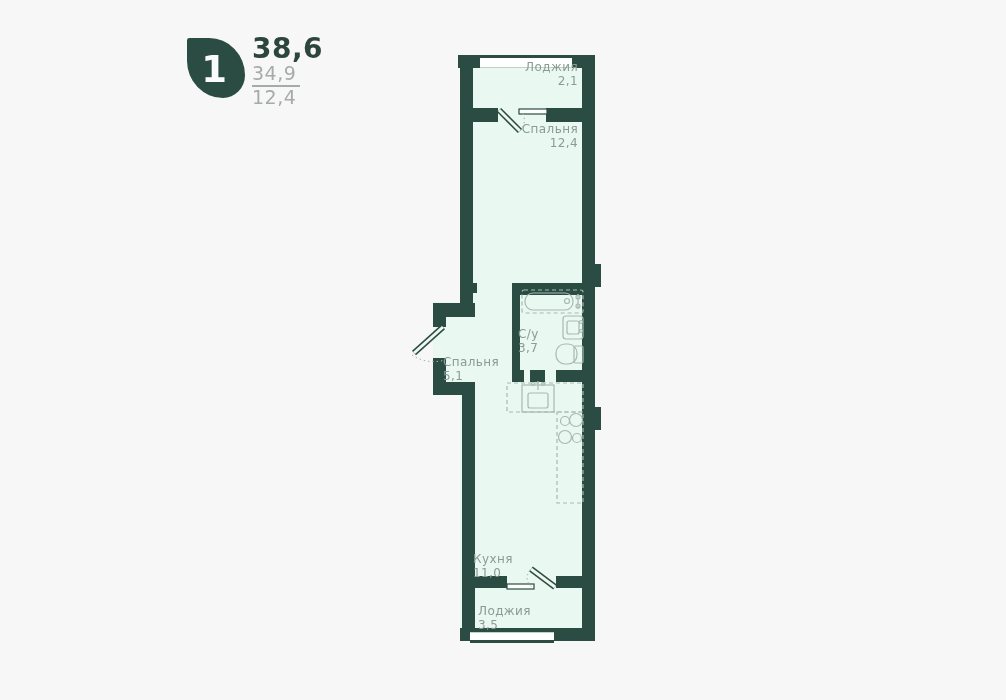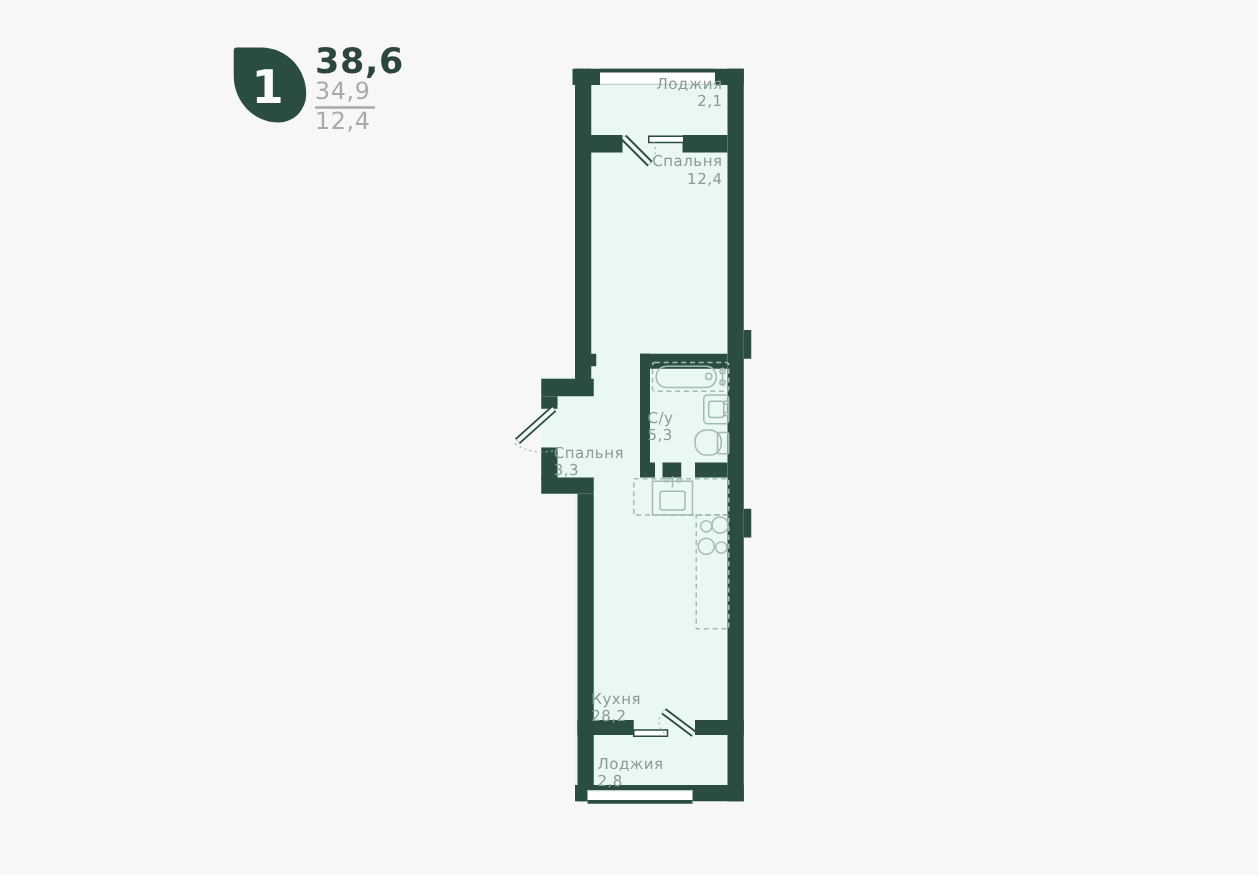--- a/index.html
+++ b/index.html
@@ -151,29 +151,29 @@
     <div class="rlabel right" style="right:428px;top:60px">
       <div>Лоджия</div>
       <div>2,1</div>
     </div>
     <div class="rlabel right" style="right:428px;top:122px">
       <div>Спальня</div>
       <div>12,4</div>
     </div>
     <div class="rlabel" style="left:443px;top:355px">
       <div>Спальня</div>
-      <div>3,3</div>
+      <div>5,1</div>
     </div>
     <div class="rlabel" style="left:518px;top:327px">
       <div>С/у</div>
-      <div>5,3</div>
+      <div>3,7</div>
     </div>
     <div class="rlabel" style="left:473px;top:552px">
       <div>Кухня</div>
-      <div>28,2</div>
+      <div>11,0</div>
     </div>
     <div class="rlabel" style="left:478px;top:604px">
       <div>Лоджия</div>
-      <div>2,8</div>
+      <div>3,5</div>
     </div>
 
   </div>
 </div>
 
 </body></html>

